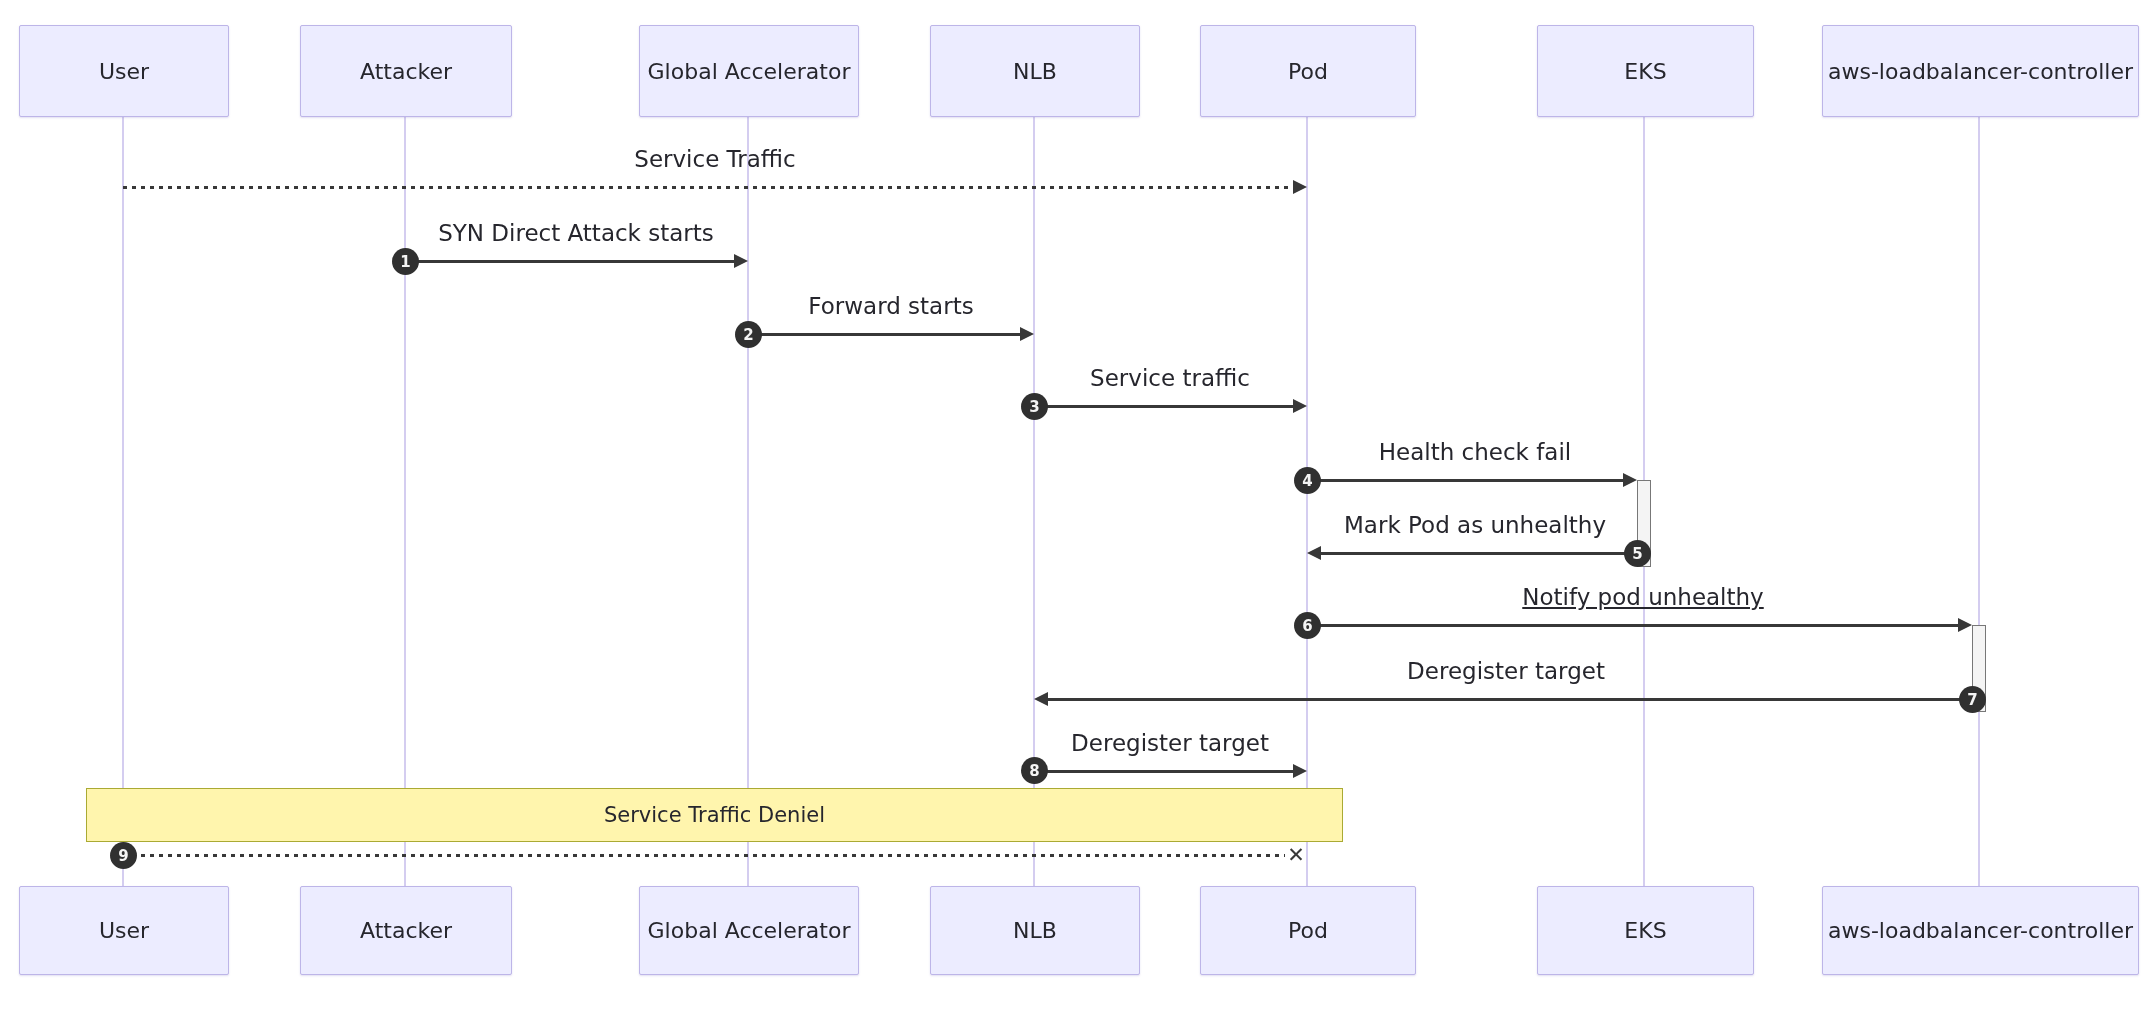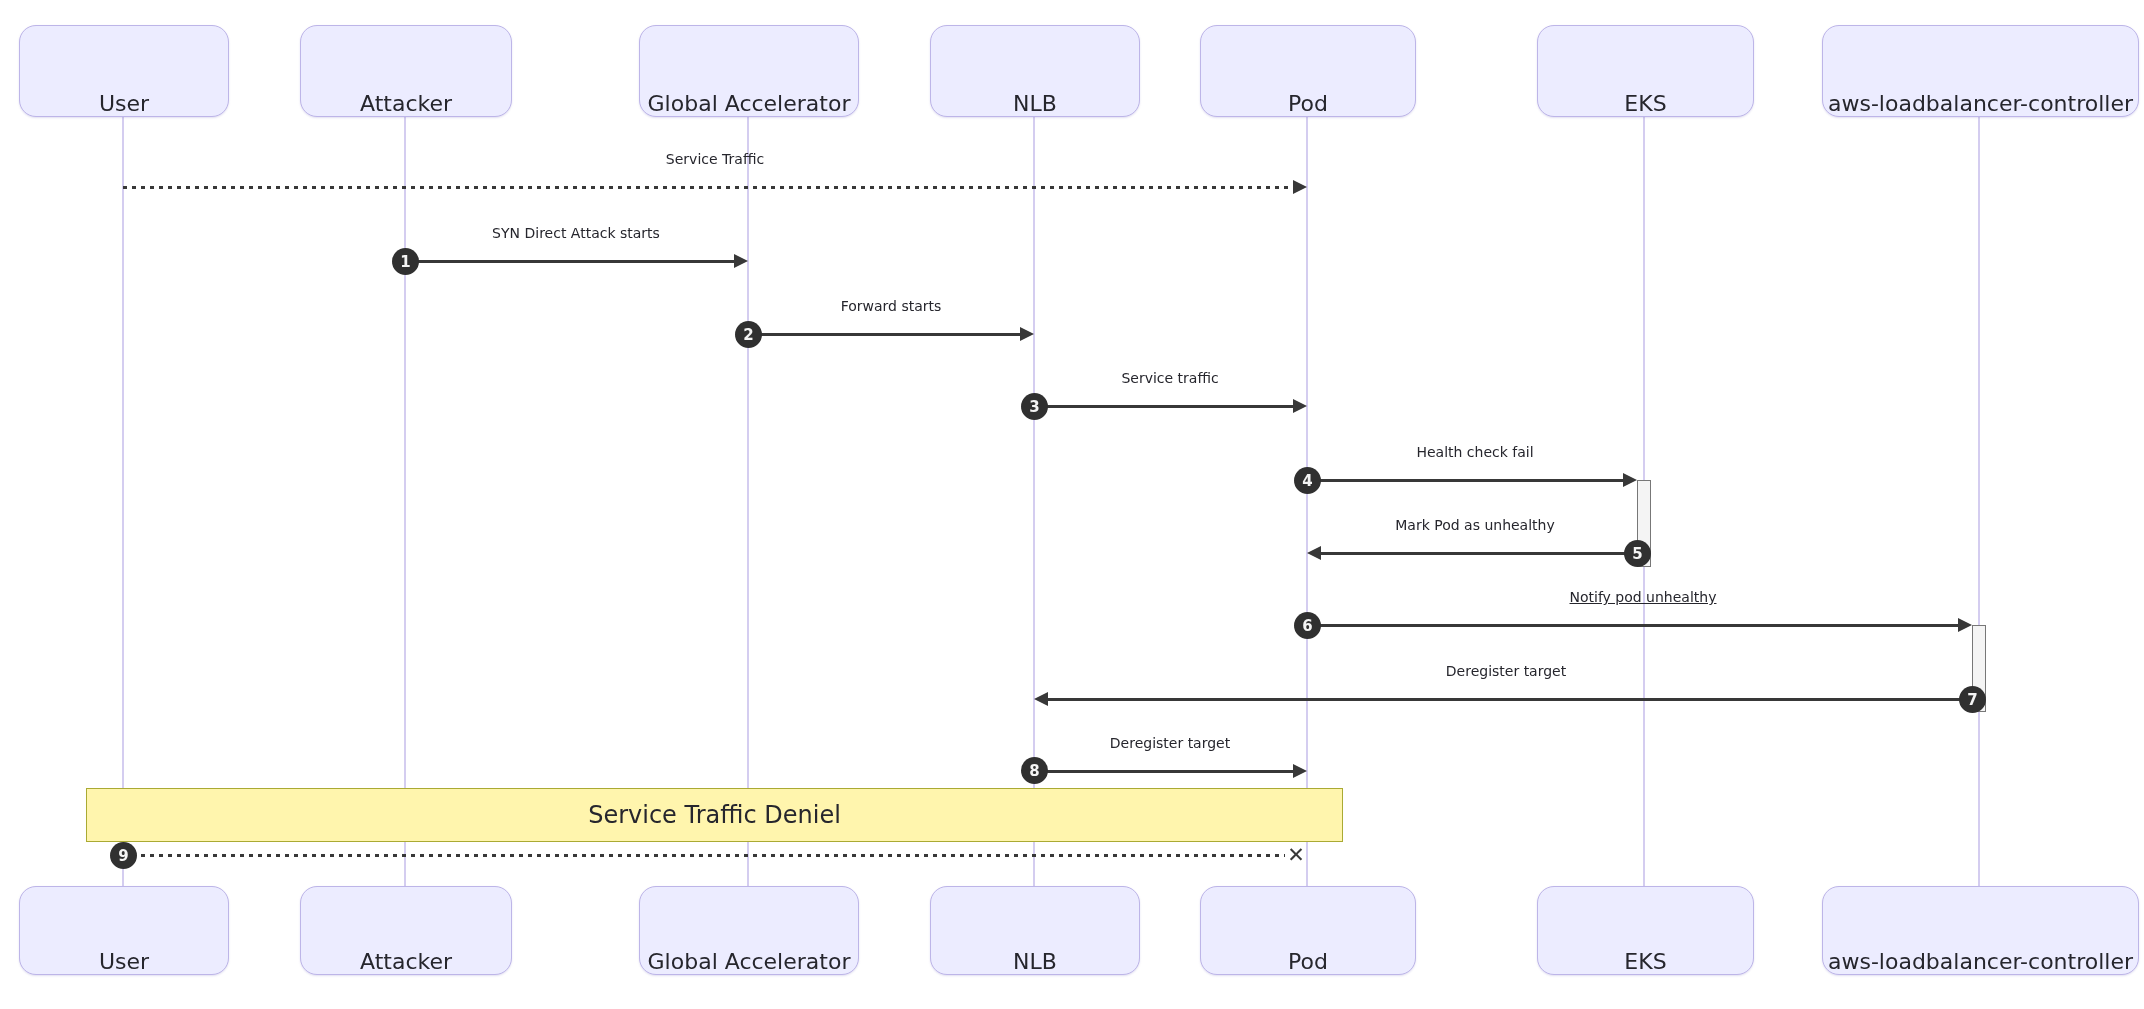--- a/index.html
+++ b/index.html
@@ -1,31 +1,31 @@
 <!DOCTYPE html>
 <html style="--bg: #ffffff; --actor-fill: #ececff; --actor-border: #bdb5e8; --lifeline-color: #d4cdf0; --line-color: #383838; --text-color: #26262d; --badge-fill: #303030; --badge-text: #f4f4f4; --note-fill: #fff5ad; --note-border: #aaaa33; --activation-fill: #f4f4f4; --activation-border: #777777;"><head>
 <meta charset="utf-8">
 <style>
   html,body{margin:0;padding:0;}
   body{font-family:"DejaVu Sans","Liberation Sans",sans-serif;}
   #canvas{position:relative;width:2144px;height:1009px;background:var(--bg,#fff);overflow:hidden;}
 
   .actor{position:absolute;height:90px;background:var(--actor-fill,#ececff);
-    border:1px solid var(--actor-border,#bdb5e8);border-radius:17px;
-    display:flex;align-items:flex-end;justify-content:center;
+    border:1px solid var(--actor-border,#bdb5e8);border-radius:2px;
+    display:flex;align-items:center;justify-content:center;
     font-size:22px;color:var(--text-color,#26262d);
     box-shadow:0 1px 2px rgba(120,110,190,0.22);}
   .actor.bottom{height:87px;}
 
   .lifeline{position:absolute;top:115px;height:773px;width:2px;background:var(--lifeline-color,#d4cdf0);}
 
   .activation{position:absolute;width:14px;background:var(--activation-fill,#f4f4f4);
     border:1px solid var(--activation-border,#777);box-sizing:border-box;}
 
-  .msg-label{position:absolute;width:600px;text-align:center;font-size:14px;
+  .msg-label{position:absolute;width:600px;text-align:center;font-size:23px;
     line-height:26px;color:var(--text-color,#26262d);}
 
   .msg-line{position:absolute;height:3px;background:var(--line-color,#383838);}
   .msg-line.dotted{background:repeating-linear-gradient(90deg,var(--line-color,#383838) 0 4px,transparent 4px 9px);}
 
   .arrow-right{position:absolute;width:0;height:0;
     border-top:7px solid transparent;border-bottom:7px solid transparent;
     border-left:14px solid var(--line-color,#383838);}
   .arrow-left{position:absolute;width:0;height:0;
     border-top:7px solid transparent;border-bottom:7px solid transparent;
@@ -35,21 +35,21 @@
     background:var(--badge-fill,#303030);color:var(--badge-text,#f4f4f4);
     display:flex;align-items:center;justify-content:center;
     font-size:15px;font-weight:bold;}
 
   .cross{position:absolute;width:26px;height:26px;display:flex;align-items:center;justify-content:center;
     font-size:21px;font-weight:bold;color:var(--line-color,#383838);}
 
   .note{position:absolute;background:var(--note-fill,#fff5ad);
     border:1px solid var(--note-border,#aaaa33);
     display:flex;align-items:center;justify-content:center;
-    font-size:24px;color:var(--text-color,#26262d);}
+    font-size:21px;color:var(--text-color,#26262d);}
 </style>
 </head>
 <body>
 
 <div id="canvas">
 
   <div class="lifeline" style="left:122px;"></div>
   <div class="lifeline" style="left:404px;"></div>
   <div class="lifeline" style="left:747px;"></div>
   <div class="lifeline" style="left:1033px;"></div>

